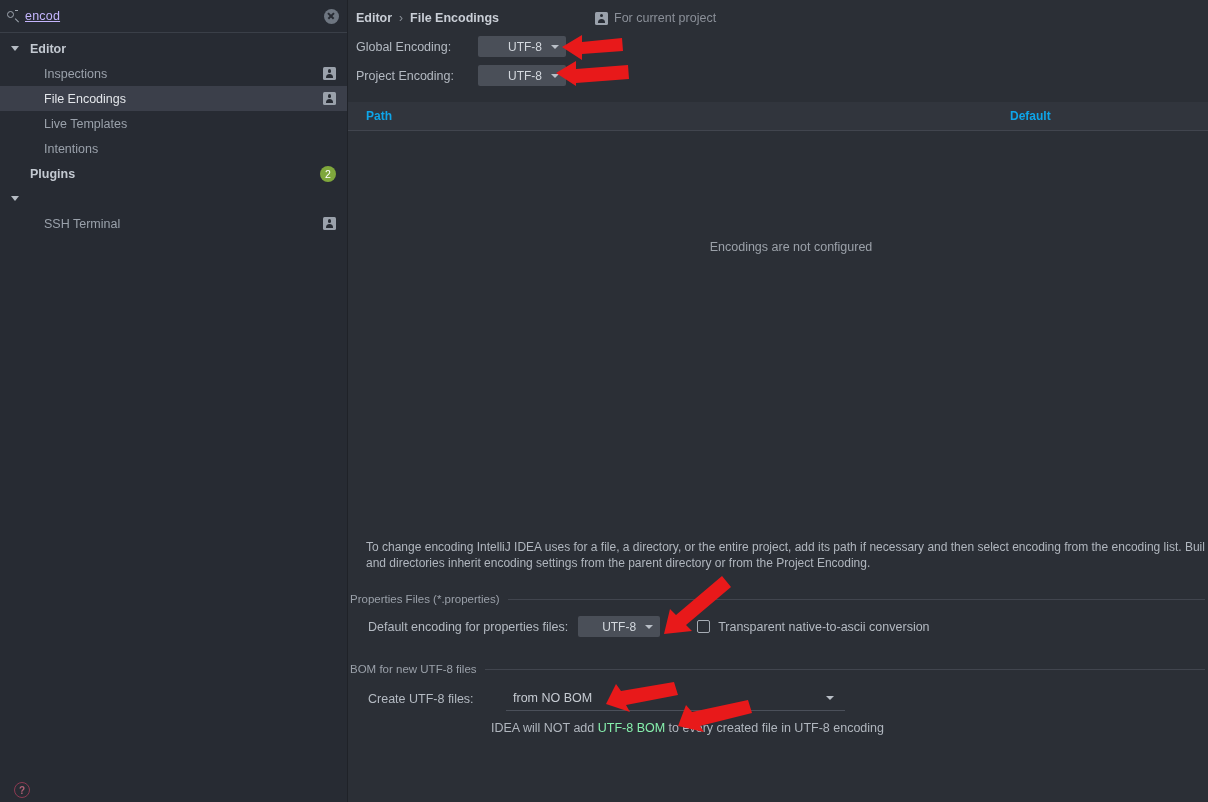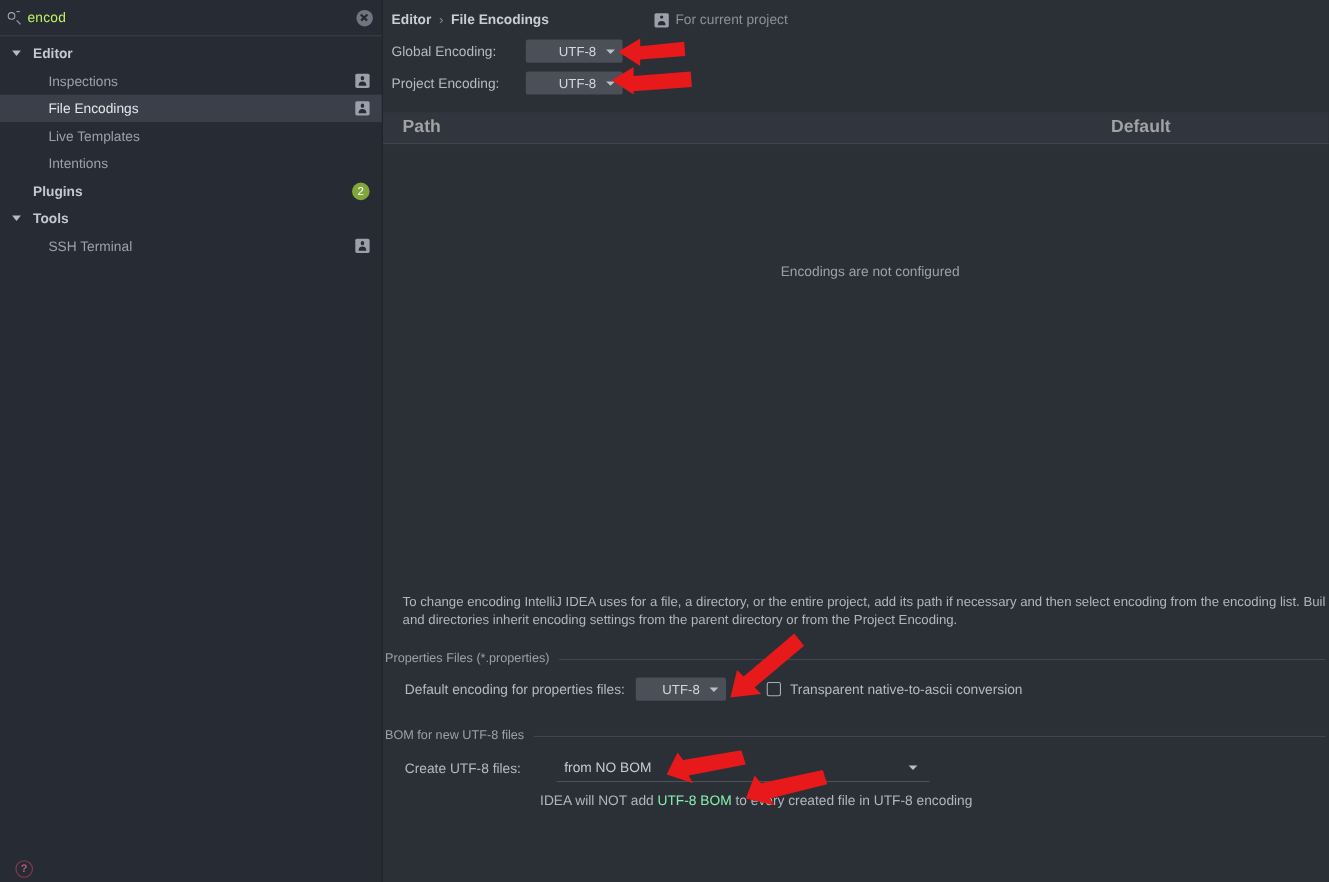--- a/index.html
+++ b/index.html
@@ -67,23 +67,24 @@
     transform-origin: left center;
   }
   .search-icon .spark {
     position: absolute;
     left: 9px; top: 1px;
     width: 3px; height: 1.3px;
     background: #9fa6b0;
   }
   .search-text {
     font-size: 12.5px;
-    color: #bef264;
+    color: #c4b5fd;
     letter-spacing: .2px;
     flex: 1;
+    text-decoration: underline;
   }
   .clear-btn {
     width: 15px; height: 15px;
     border-radius: 50%;
     background: #6e7681;
     position: relative;
     flex: 0 0 15px;
     cursor: pointer;
   }
   .clear-btn:before, .clear-btn:after {
@@ -262,23 +263,23 @@
   .table-head {
     margin-top: 12px;
     height: 28px;
     background: #31353d;
     display: flex;
     align-items: center;
     border-bottom: 1px solid #41454e;
     position: relative;
   }
   .th {
-    font-size: 16px;
+    font-size: 12px;
     font-weight: bold;
-    color: #a3a3a3;
+    color: #0ea5e9;
   }
   .th-path { margin-left: 18px; }
   .th-enc { position: absolute; left: 662px; }
   .empty-state {
     position: absolute;
     left: 0; right: 0;
     top: 240px;
     text-align: center;
     color: #9ba1a9;
     font-size: 12.5px;
@@ -434,21 +435,20 @@
           <span class="twisty"></span>
           <span class="tree-label child indent-1">Intentions</span>
         </div>
         <div class="tree-item">
           <span class="twisty"></span>
           <span class="tree-label bold indent-0">Plugins</span>
           <span class="badge">2</span>
         </div>
         <div class="tree-item">
           <span class="twisty open"></span>
-          <span class="tree-label bold indent-0">Tools</span>
         </div>
         <div class="tree-item">
           <span class="twisty"></span>
           <span class="tree-label child indent-1">SSH Terminal</span>
           <span class="person-icon"></span>
         </div>
       </div>
 
     <div class="help-icon">?</div>
   </div>

